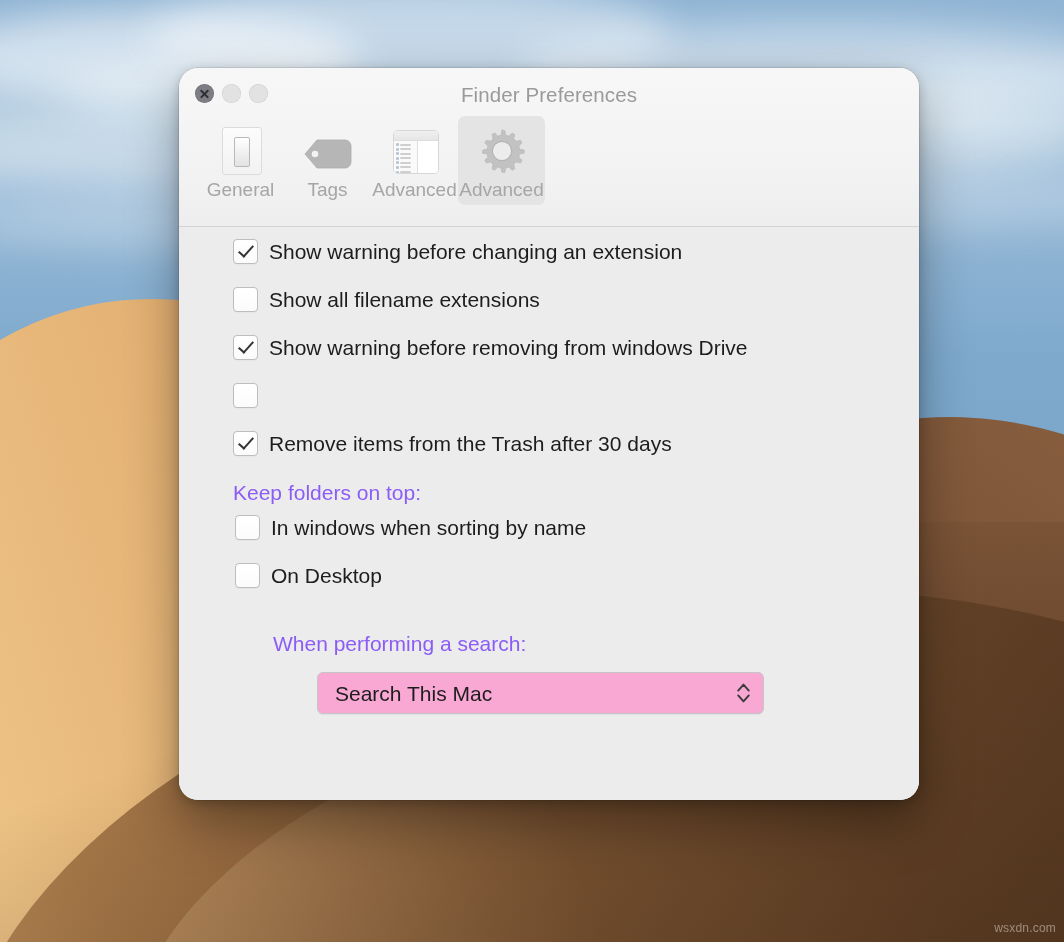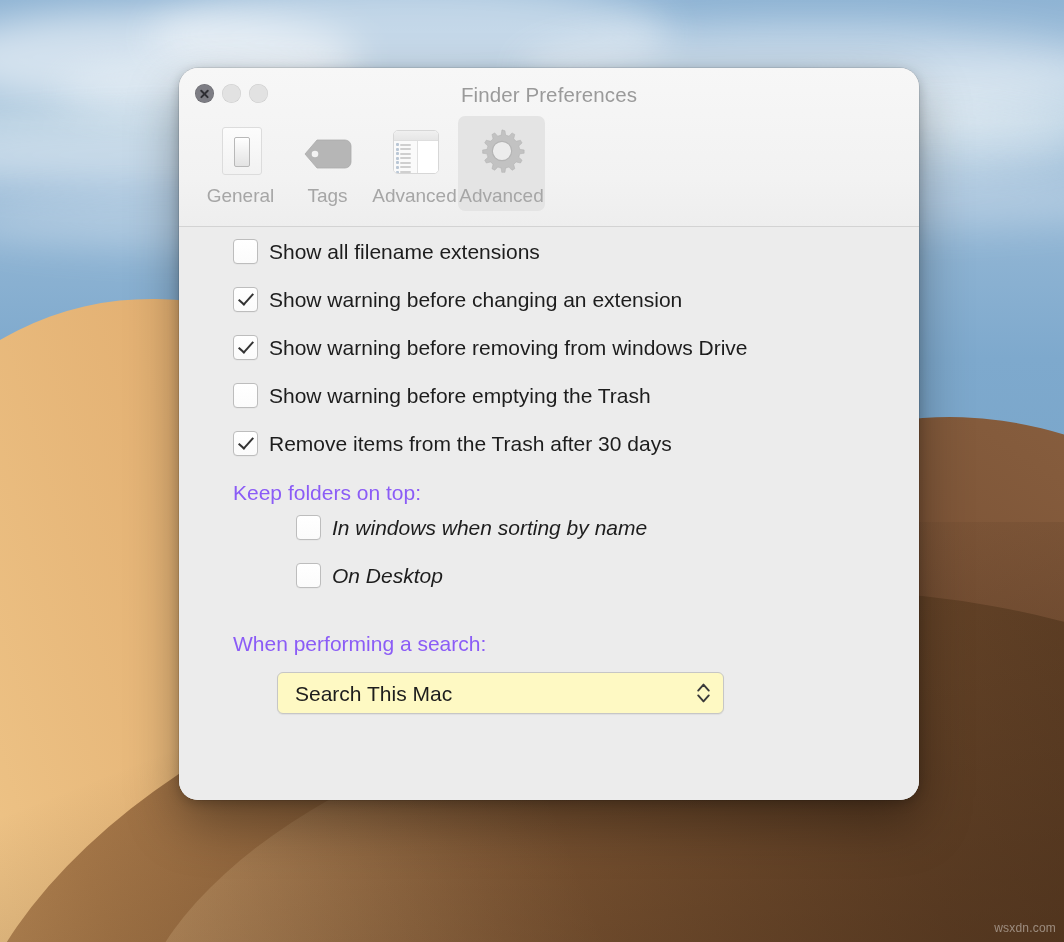--- a/index.html
+++ b/index.html
@@ -184,21 +184,20 @@
     display: flex;
     gap: 0;
   }
   .tab {
     width: 87px;
     padding: 8px 0 6px 0;
     border-radius: 7px;
     display: flex;
     flex-direction: column;
     align-items: center;
-    gap: 6px;
     cursor: default;
   }
   .tab.selected { background: #e4e4e4; }
   .tab-icon {
     width: 56px;
     height: 56px;
     position: relative;
   }
   .tab-label {
     font-size: 19px;
@@ -285,21 +284,21 @@
     padding: 0;
   }
 
   .check-row {
     display: flex;
     align-items: center;
     gap: 11px;
     height: 48px;
     padding-left: 54px;
   }
-  .check-row.indented { padding-left: 117px; height: 48px; font-style: italic; }
+  .check-row.indented { padding-left: 56px; height: 48px; }
 
   .checkbox {
     width: 23px; height: 23px;
     border-radius: 4px;
     background: linear-gradient(to bottom, #ffffff, #fbfbfb);
     border: 1px solid #bdbdbd;
     box-shadow: 0 0.5px 0.5px rgba(0,0,0,0.05);
     flex: none;
     position: relative;
     cursor: default;
@@ -320,30 +319,30 @@
     white-space: nowrap;
   }
 
   .section-label {
     font-size: 21px;
     color: #8b5cf6;
     padding-left: 54px;
     line-height: 1;
   }
   .group-keep { margin-top: 15px; }
-  .group-search { margin-top: 34px; }
+  .group-search { margin-top: 34px; margin-left: 40px; }
 
   .popup-wrap {
     padding-left: 98px;
     margin-top: 18px;
   }
   .popup {
     width: 447px;
     height: 42px;
-    background: #fef9c3;
+    background: #f9a8d4;
     border: 1px solid #c6c6c6;
     border-radius: 6px;
     box-shadow: 0 1px 1px rgba(0,0,0,0.06);
     display: flex;
     align-items: center;
     justify-content: space-between;
     padding: 0 12px 0 17px;
     box-sizing: border-box;
     cursor: default;
   }
@@ -474,37 +473,36 @@
           </div>
           <div class="tab-label">Advanced</div>
         </div>
 
       </div>
     </div>
 
     <div class="content">
 
       <div class="check-row">
+        <div class="checkbox checked"></div>
+        <div class="check-label">Show warning before changing an extension</div>
+      </div>
+
+      <div class="check-row">
         <div class="checkbox"></div>
         <div class="check-label">Show all filename extensions</div>
-      </div>
-
-      <div class="check-row">
-        <div class="checkbox checked"></div>
-        <div class="check-label">Show warning before changing an extension</div>
       </div>
 
       <div class="check-row">
         <div class="checkbox checked"></div>
         <div class="check-label">Show warning before removing from windows Drive</div>
       </div>
 
       <div class="check-row">
         <div class="checkbox"></div>
-        <div class="check-label">Show warning before emptying the Trash</div>
       </div>
 
       <div class="check-row">
         <div class="checkbox checked"></div>
         <div class="check-label">Remove items from the Trash after 30 days</div>
       </div>
 
       <div class="group-keep">
         <div class="section-label">Keep folders on top:</div>
 

